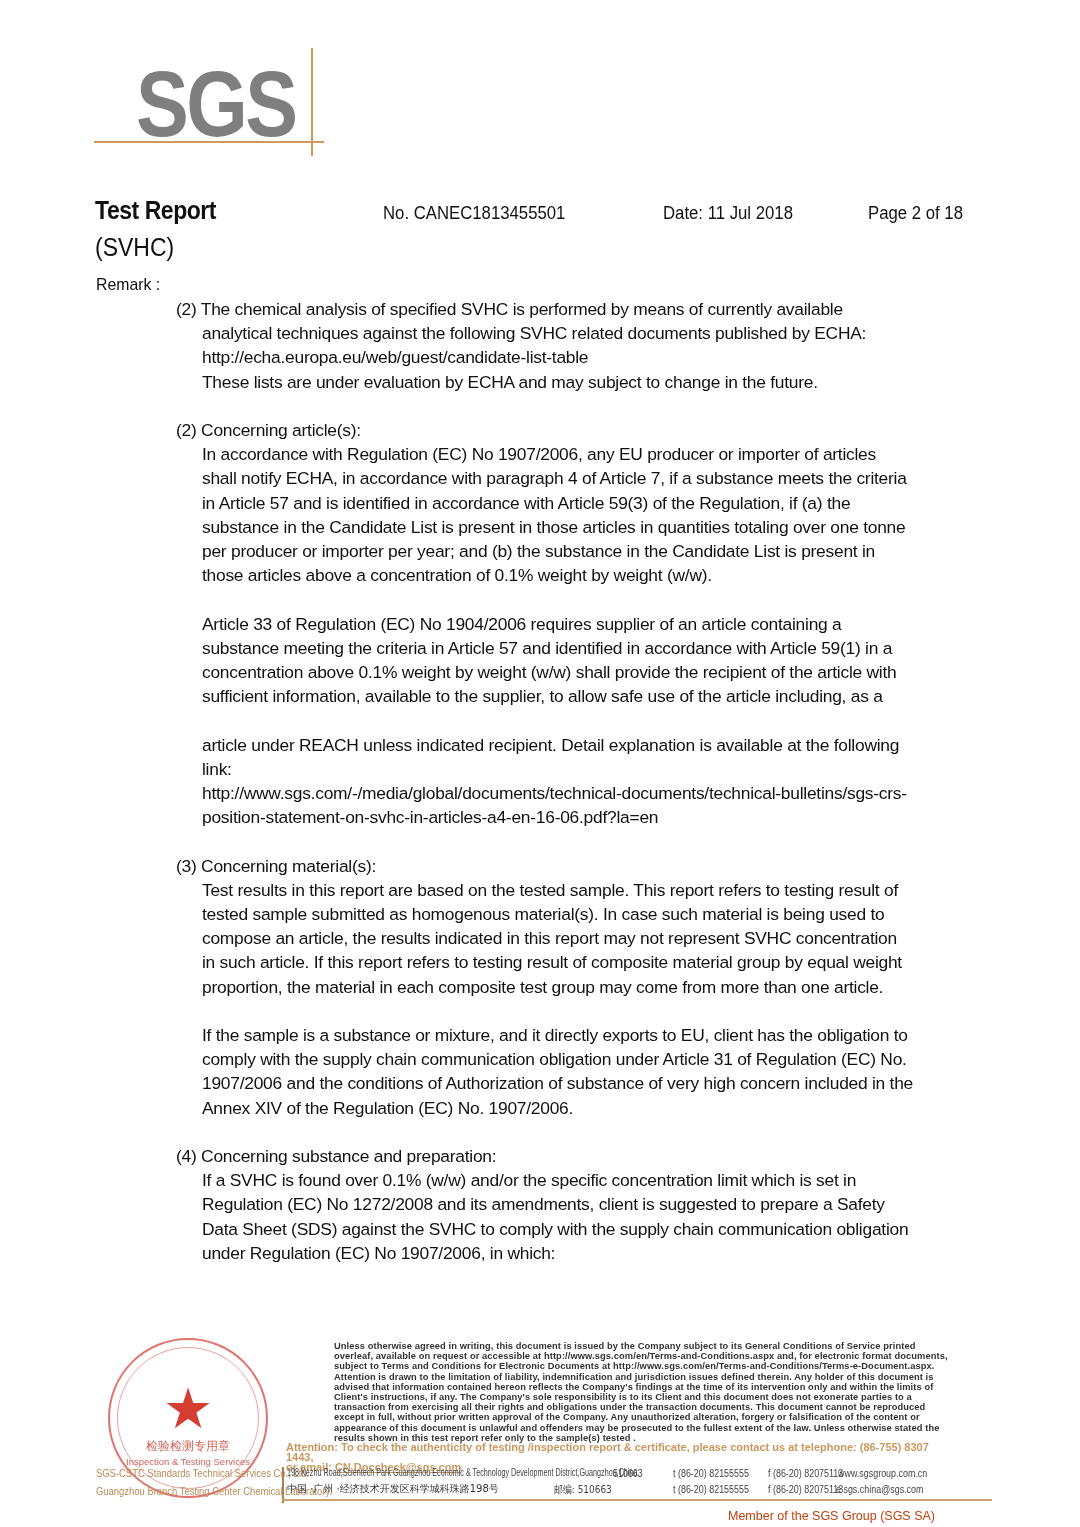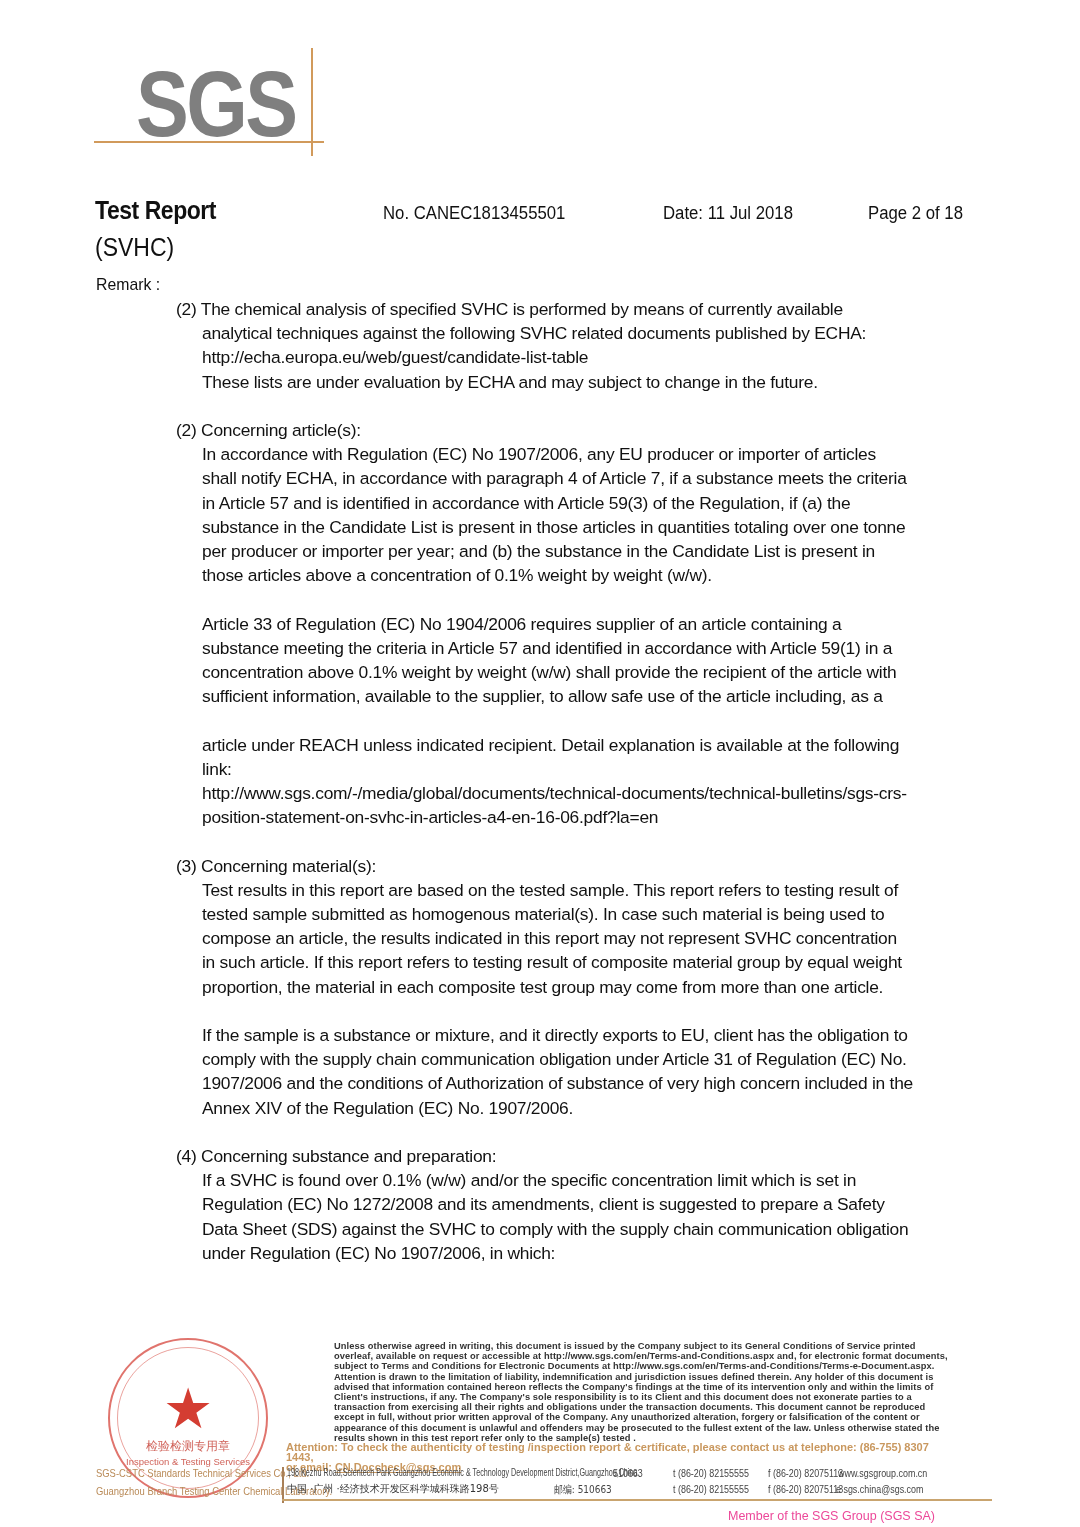--- a/index.html
+++ b/index.html
@@ -50,21 +50,21 @@
                  font-weight: bold; color: #c9985f; }
     .attention .u { text-decoration: underline; }
 
     .addr-vline { position: absolute; left: 282px; top: 1467px; width: 1.5px; height: 36px; background: #a98058; }
     .addr-row1 { position: absolute; left: 287px; top: 1467px; font-size: 10px; color: #444; white-space: nowrap; }
     .addr-row1 .a1 { display: inline-block; transform: scaleX(0.72); transform-origin: left center; width: 315px; }
     .addr-row2 { position: absolute; left: 287px; top: 1482px; font-size: 10px; color: #333; white-space: nowrap; font-family: "DejaVu Sans", sans-serif; }
     .addr-cols { position: absolute; top: 0; font-size: 10.5px; color: #444; white-space: nowrap;
                  transform: scaleX(0.85); transform-origin: left top; }
     .bottom-line { position: absolute; left: 282px; top: 1499px; width: 710px; height: 2px; background: #c9a46f; }
-    .member { position: absolute; left: 728px; top: 1509px; font-size: 12.5px; color: #ec4899; }
+    .member { position: absolute; left: 728px; top: 1509px; font-size: 12.5px; color: #c2410c; }
   </style>
 </head>
 <body>
 
 <div class="logo">
   <div class="logo-text">SGS</div>
   <div class="logo-hline"></div>
   <div class="logo-vline"></div>
 </div>
 

